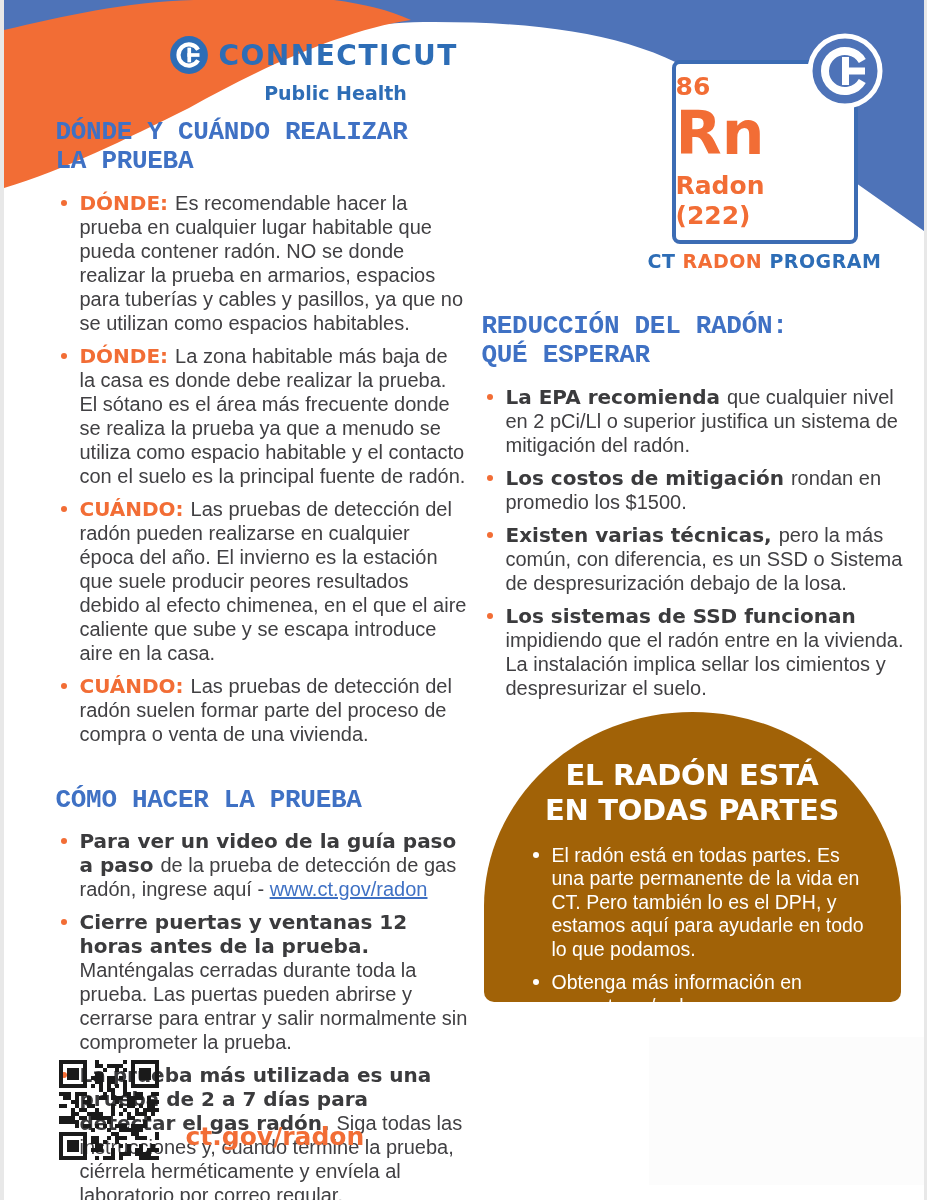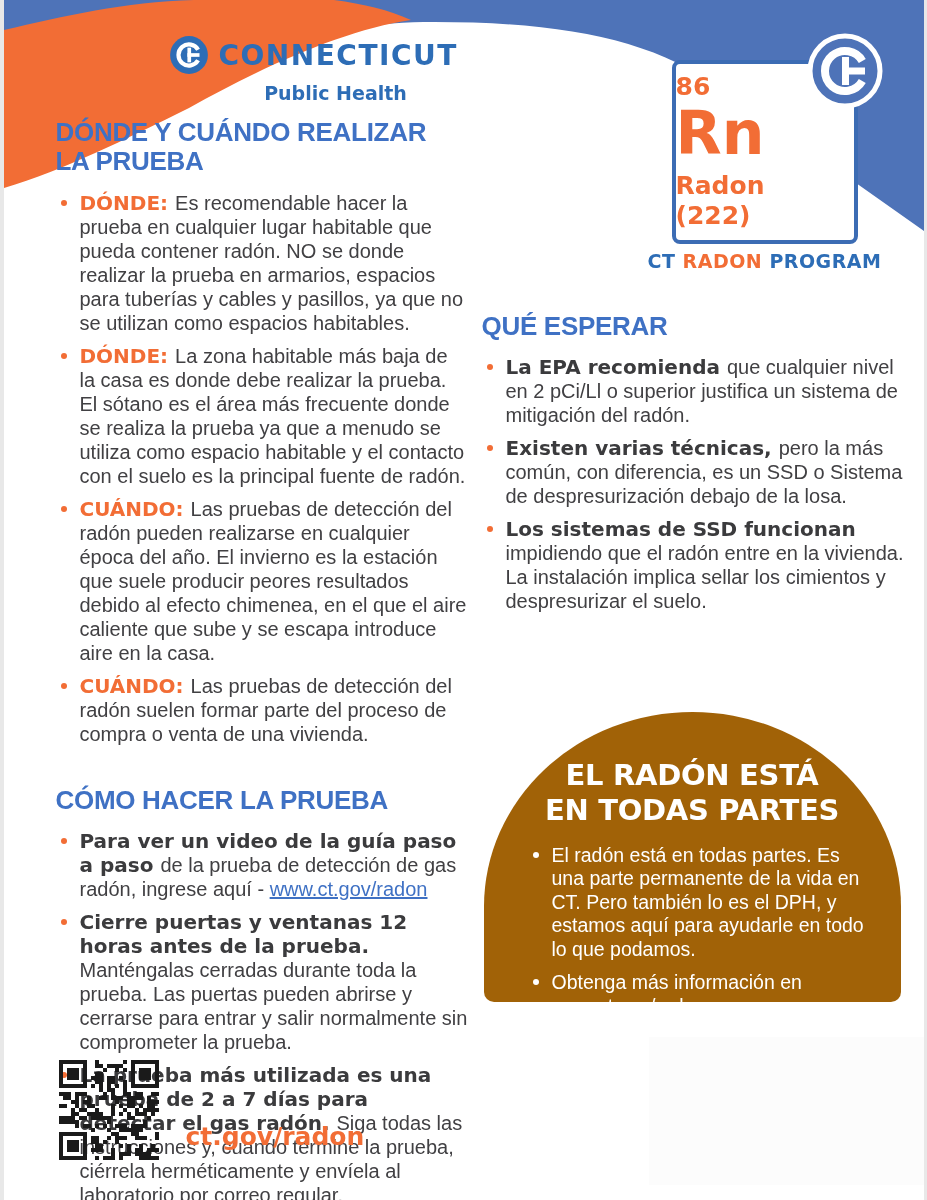--- a/index.html
+++ b/index.html
@@ -40,21 +40,21 @@
     font-family:"DejaVu Sans",sans-serif;font-weight:bold;font-size:19px;
     letter-spacing:.5px;z-index:2;
   }
   .pl-blue{color:#2d6db6;} .pl-orange{color:#f26d35;}
 
   
   .col-left{position:absolute;left:52px;top:118px;width:412px;}
   .col-right{position:absolute;left:478px;top:312px;width:434px;}
 
   .sec-title{
-    font-family:Liberation Sans, sans-serif;font-weight:bold;
+    font-family:Liberation Mono, monospace;font-weight:bold;
     font-size:26px;line-height:1.13;color:#3f71c4;letter-spacing:-0.3px;
     margin:0 0 14px 0;
   }
   .sec-title .h-line{display:block;}
   .sec-title.second{margin-top:40px;}
 
   ul.bullets{list-style:none;margin:0;padding:0;}
   ul.bullets li{
     position:relative;padding-left:24px;margin-bottom:9px;
     font-size:20px;line-height:24px;color:#414043;
@@ -152,25 +152,27 @@
     <ul class="bullets">
 
     <li><span class="b">Para ver un video de la guía paso a paso </span><span>de la prueba de detección de gas radón, ingrese aquí - </span><span class="link">www.ct.gov/radon</span></li>
         <li><span class="b">Cierre puertas y ventanas 12 horas antes de la prueba. </span><span>Manténgalas cerradas durante toda la prueba. Las puertas pueden abrirse y cerrarse para entrar y salir normalmente sin comprometer la prueba.</span></li>
         <li><span class="b">La prueba más utilizada es una prueba de 2 a 7 días para detectar el gas radón. </span><span>Siga todas las instrucciones y, cuando termine la prueba, ciérrela herméticamente y envíela al laboratorio por correo regular.</span></li>
       </ul>
   </div>
 
   <div class="col-right">
     <h1 class="sec-title">
+      <span class="h-line">REDUCCIÓN DEL RADÓN:</span>
       <span class="h-line">QUÉ ESPERAR</span>
     </h1>
     <ul class="bullets">
 
     <li><span class="b">La EPA recomienda </span><span>que cualquier nivel en 2 pCi/Ll o superior justifica un sistema de mitigación del radón.</span></li>
+        <li><span class="b">Los costos de mitigación </span><span>rondan en promedio los $1500.</span></li>
         <li><span class="b">Existen varias técnicas, </span><span>pero la más común, con diferencia, es un SSD o Sistema de despresurización debajo de la losa.</span></li>
         <li><span class="b">Los sistemas de SSD funcionan </span><span>impidiendo que el radón entre en la vivienda. La instalación implica sellar los cimientos y despresurizar el suelo.</span></li>
       </ul>
   </div>
 
   <div class="dome">
     <div class="dome-title">
       <span class="h-line">EL RADÓN ESTÁ</span>
       <span class="h-line">EN TODAS PARTES</span>
     </div>

